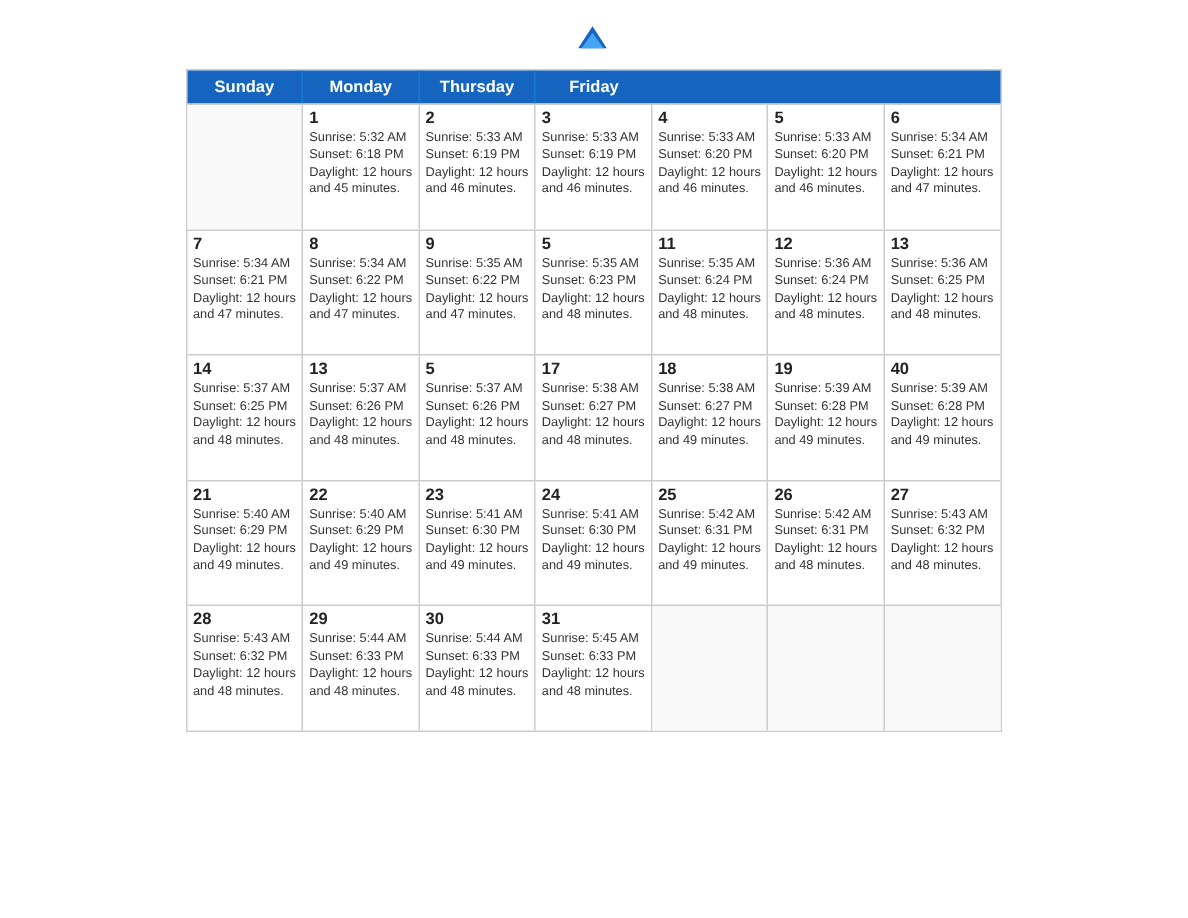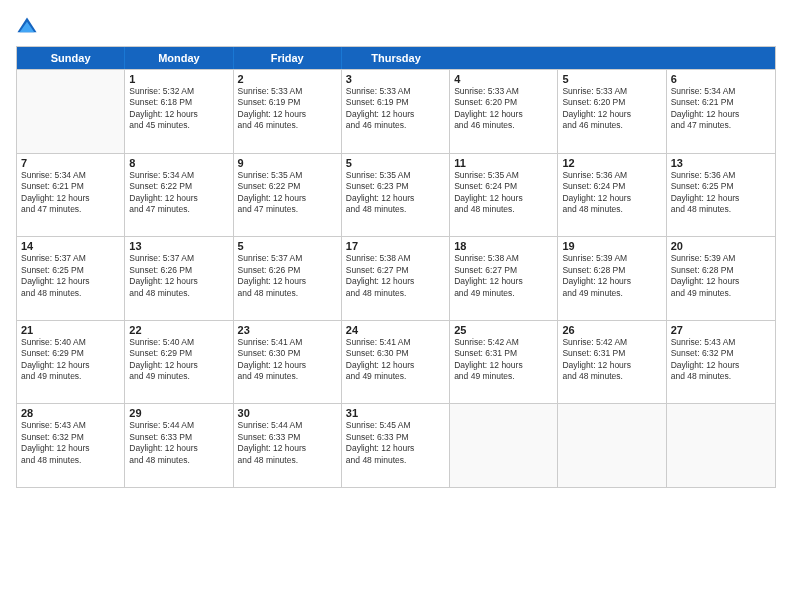--- a/index.html
+++ b/index.html
@@ -9,20 +9,21 @@
       font-family: Arial, sans-serif;
       background: #fff;
       overflow: hidden;
     }
     .page {
       width: 792px;
       height: 498px;
       padding: 16px 16px 10px 16px;
       display: flex;
       flex-direction: column;
+      align-items: center;
     }
     .header {
       display: flex;
       justify-content: space-between;
       align-items: flex-start;
       margin-bottom: 8px;
     }
     .logo {
       display: flex;
       align-items: center;
@@ -117,22 +118,22 @@
     <div class="title-section">
       <div class="main-title"></div>
       <div class="subtitle"></div>
     </div>
   </div>
 
   <div class="calendar">
     <div class="cal-header" id="cal-header">
         <div class="cal-header-cell">Sunday</div>
         <div class="cal-header-cell">Monday</div>
+        <div class="cal-header-cell">Thursday</div>
         <div class="cal-header-cell">Friday</div>
-        <div class="cal-header-cell">Thursday</div>
       </div>
     <div class="cal-body" id="cal-body">
         <div class="cal-row">
           <div class="cal-cell empty"></div>
           <div class="cal-cell">
             <span class="day-num">1</span>
             <div class="cell-text" style="white-space: pre-line;">Sunrise: 5:32 AM
 Sunset: 6:18 PM
 Daylight: 12 hours
 and 45 minutes.</div>
@@ -261,21 +262,21 @@
 and 49 minutes.</div>
           </div>
           <div class="cal-cell">
             <span class="day-num">19</span>
             <div class="cell-text" style="white-space: pre-line;">Sunrise: 5:39 AM
 Sunset: 6:28 PM
 Daylight: 12 hours
 and 49 minutes.</div>
           </div>
           <div class="cal-cell">
-            <span class="day-num">20</span>
+            <span class="day-num">40</span>
             <div class="cell-text" style="white-space: pre-line;">Sunrise: 5:39 AM
 Sunset: 6:28 PM
 Daylight: 12 hours
 and 49 minutes.</div>
           </div>
         </div>
         <div class="cal-row">
           <div class="cal-cell">
             <span class="day-num">21</span>
             <div class="cell-text" style="white-space: pre-line;">Sunrise: 5:40 AM

